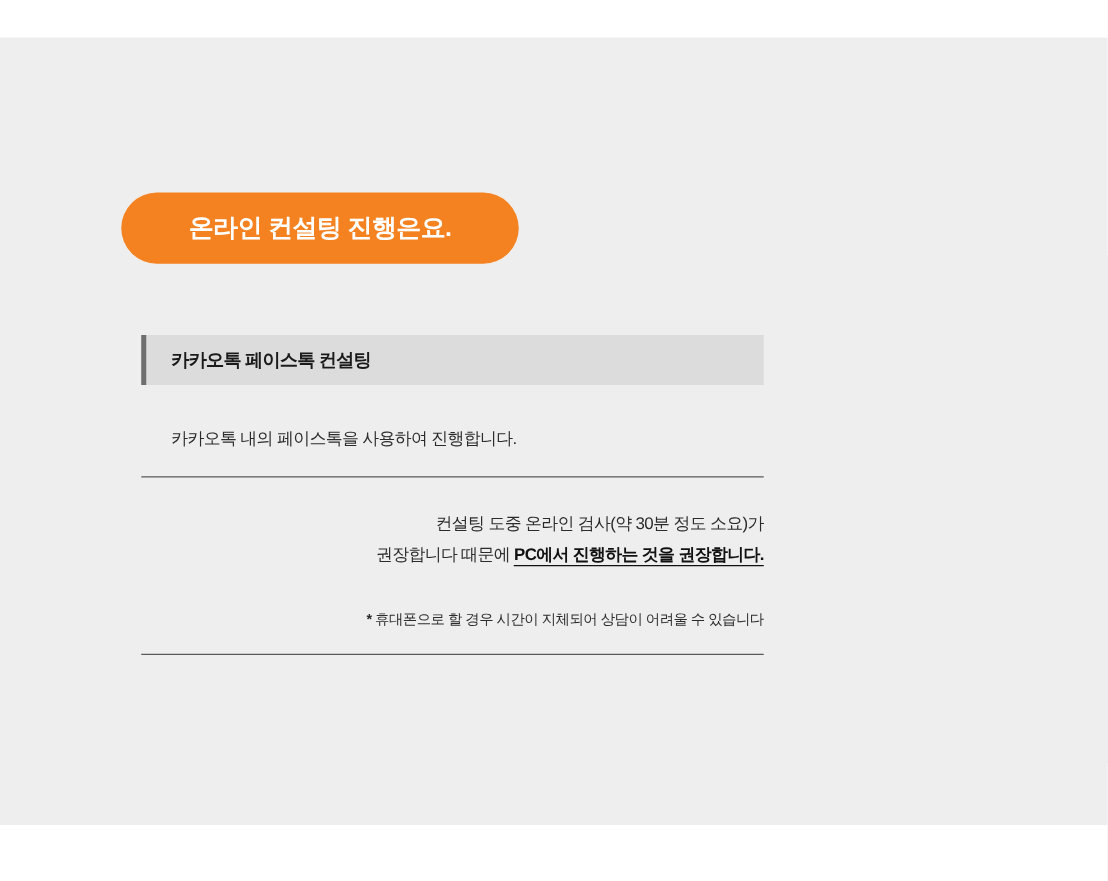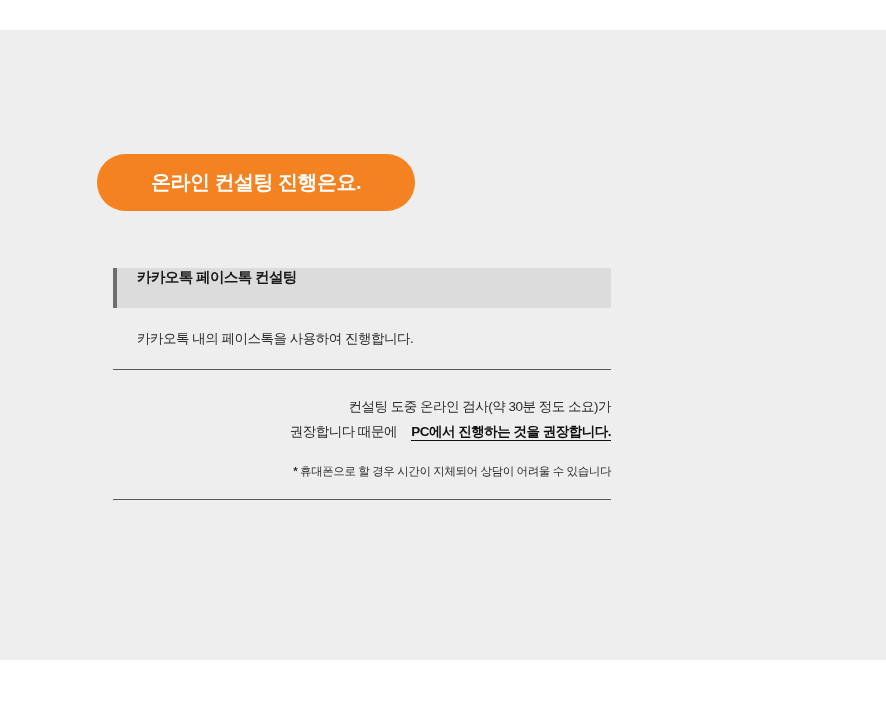--- a/index.html
+++ b/index.html
@@ -49,20 +49,21 @@
     position: absolute;
     left: 113px;
     top: 238px;
     width: 498px;
   }
   .card-header {
     position: relative;
     height: 40px;
     background: #dcdcdc;
     display: flex;
+    align-items: center;
     box-sizing: border-box;
     padding-left: 24px;
   }
   .card-header::before {
     content: "";
     position: absolute;
     left: 0;
     top: 0;
     bottom: 0;
     width: 4px;
@@ -73,21 +74,21 @@
     font-weight: bold;
     color: #1a1a1a;
     letter-spacing: -0.6px;
   }
   .section {
     box-sizing: border-box;
     border-bottom: 1px solid #5a5a5a;
     padding: 16px 0 16px 24px;
   }
   .section.first {
-    padding-top: 18px;
+    padding-top: 30px;
     padding-bottom: 18px;
   }
   .section.second {
     padding-top: 24px;
     padding-bottom: 22px;
   }
   .section.third {
     padding-top: 24px;
     padding-bottom: 20px;
     text-align: right;
@@ -96,27 +97,26 @@
     font-size: 13.5px;
     color: #2b2b2b;
     letter-spacing: -0.5px;
     line-height: 25px;
   }
   .line strong {
     font-weight: bold;
     color: #111111;
     border-bottom: 1.5px solid #111111;
     padding-bottom: 1px;
-    margin-left: 11px;
   }
   .note {
     font-size: 11.5px;
     color: #2b2b2b;
     letter-spacing: -0.4px;
-    margin-top: 20px;
+    margin-top: 32px;
     font-weight: bold;
   }
   .note .star {
     font-weight: bold;
   }
   .note .note-text {
     font-weight: normal;
   }
 </style>
 </head>

